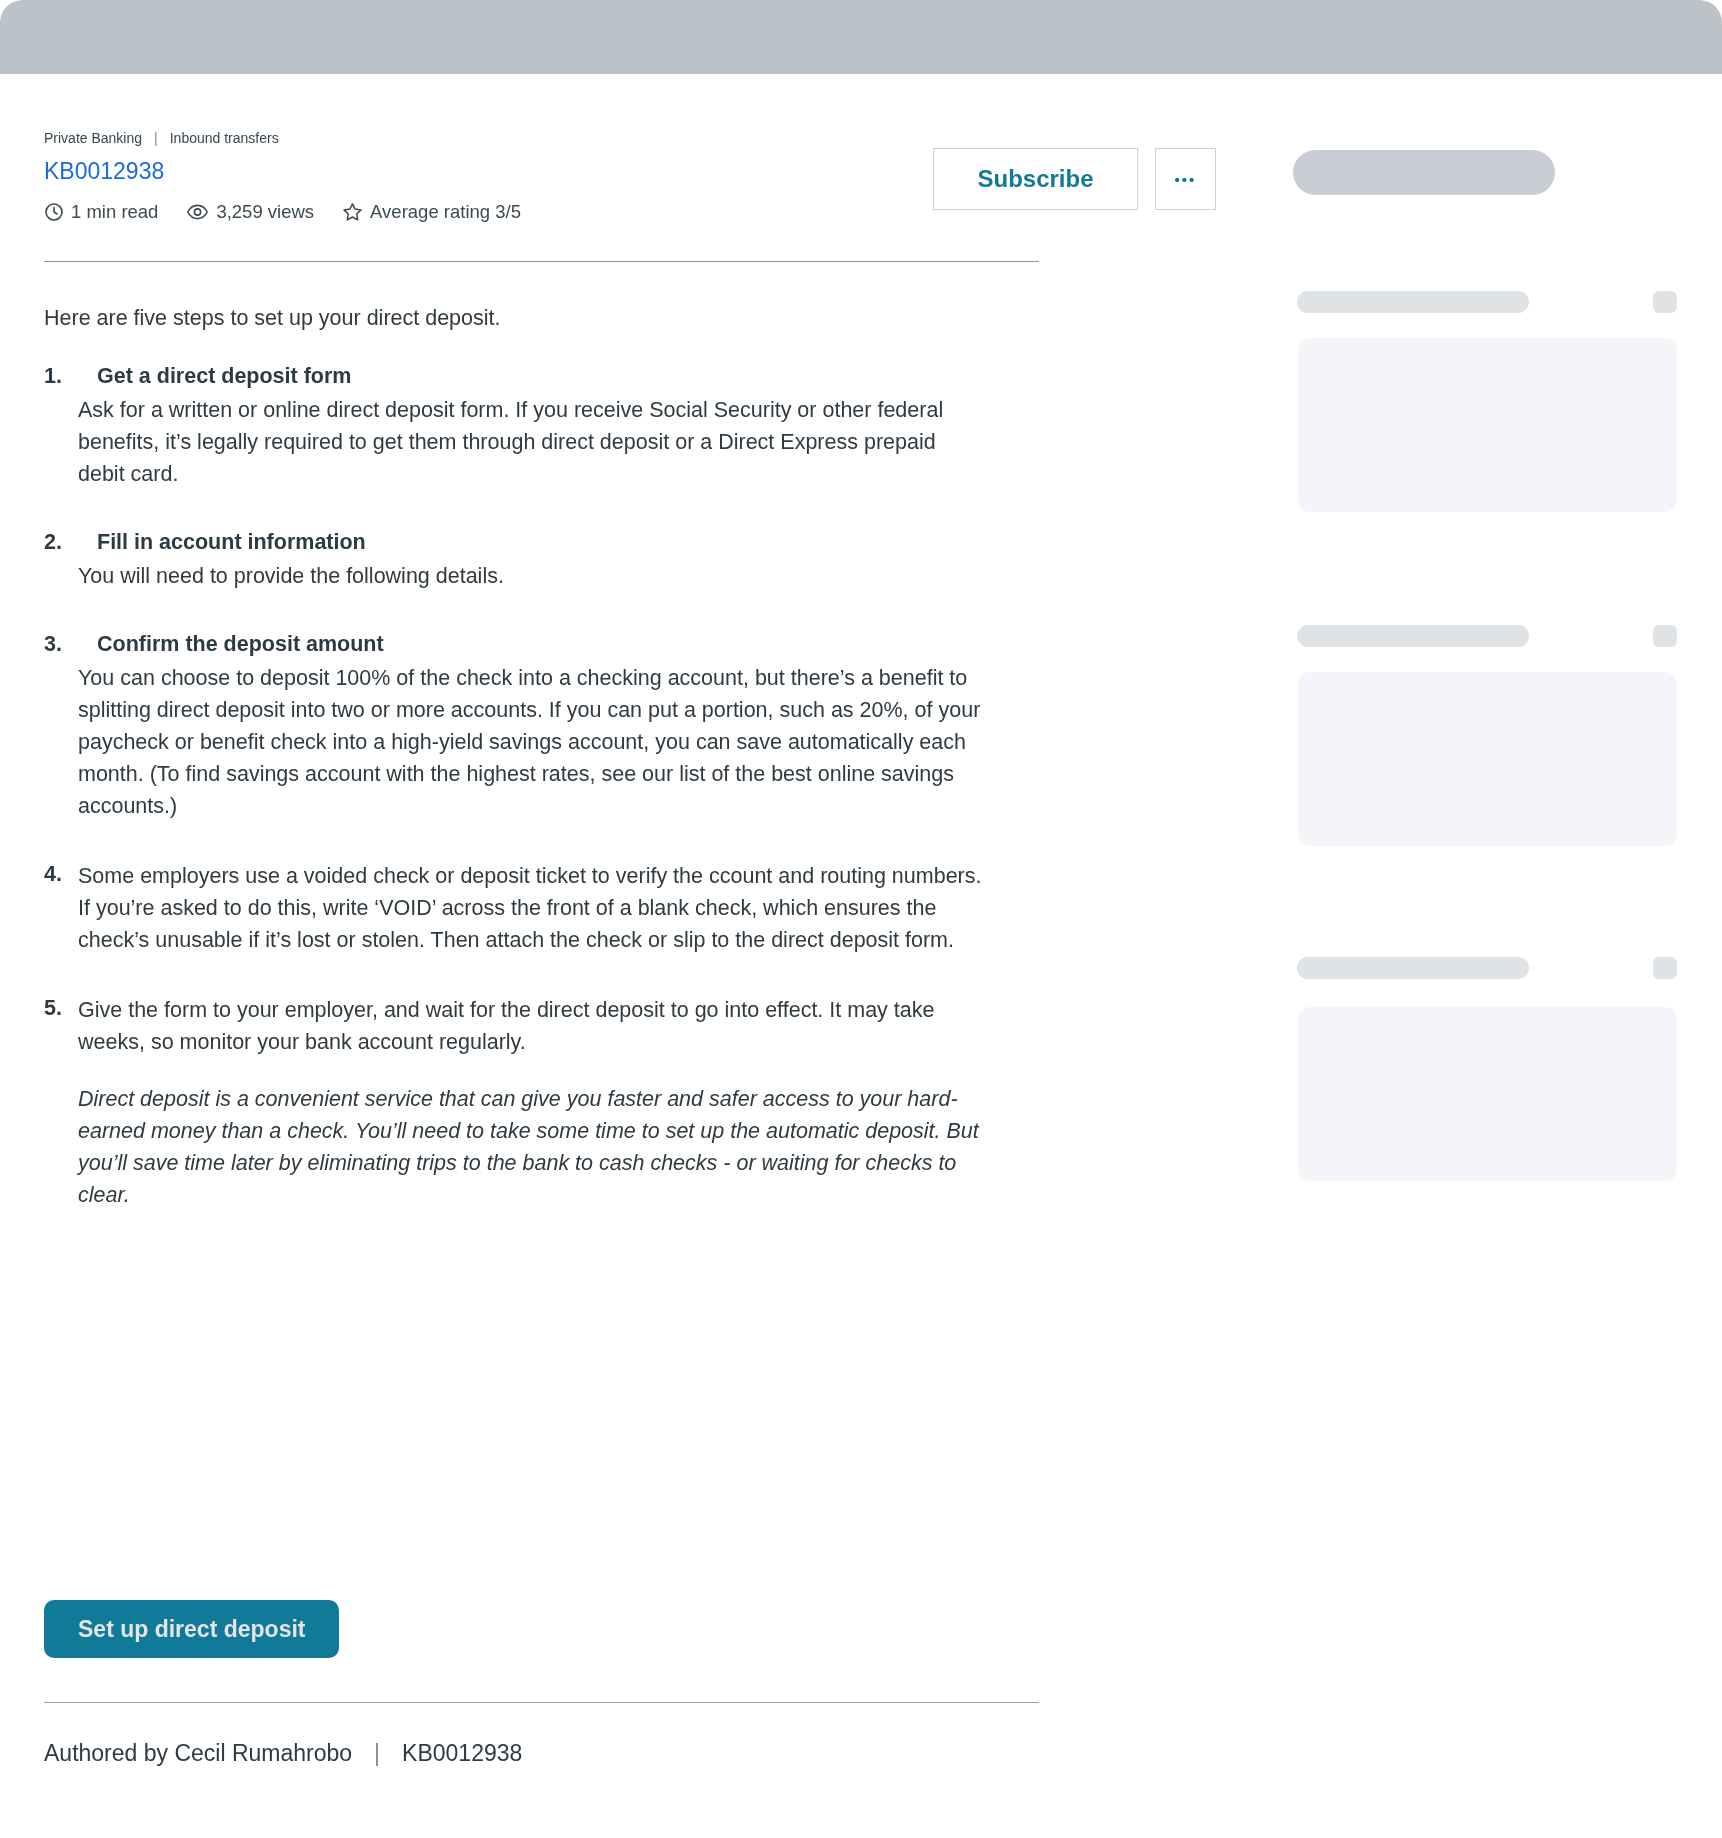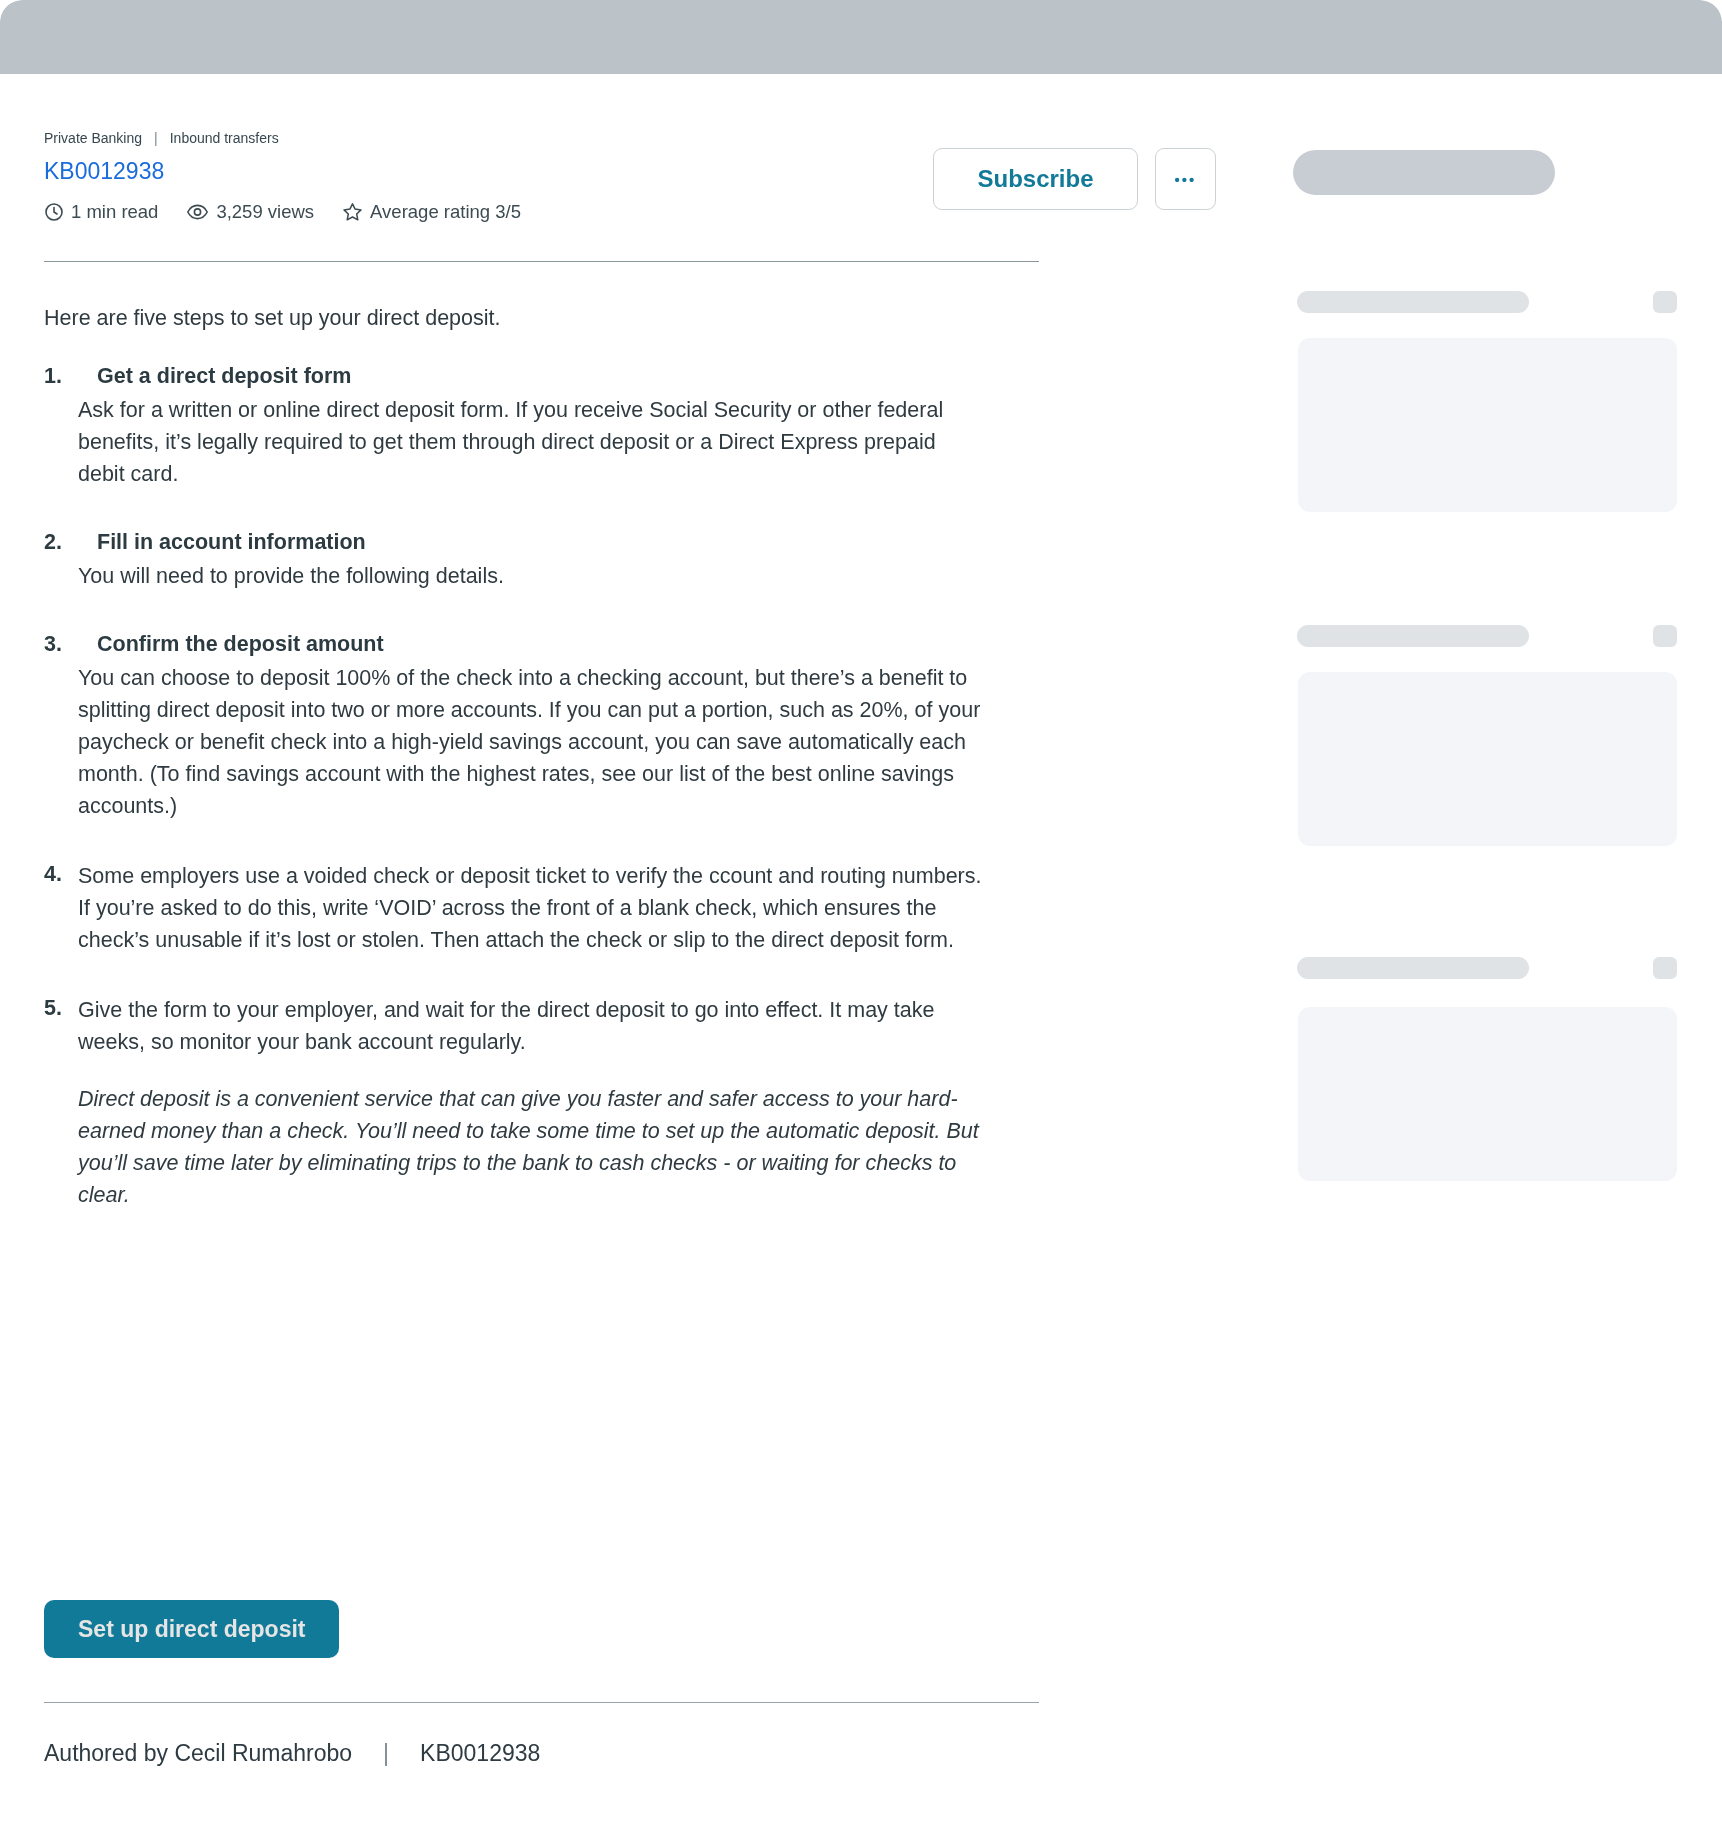--- a/index.html
+++ b/index.html
@@ -26,35 +26,35 @@
   .steps { list-style:none; margin:26px 0 0 0; padding:0; }
   .steps li { display:flex; margin-bottom:36px; }
   .step-num { flex:0 0 34px; font-size:21.5px; line-height:32px; font-weight:700; color:#2c3b42; }
   .step-body { width:905px; }
   .step-title { font-size:21.5px; line-height:32px; font-weight:700; color:#2c3b42;margin-left:19px; }
   .step-para { margin:2px 0 0 0; font-size:21.5px; line-height:32px; color:#2f3b41; }
   .step-para + .step-para { margin-top:25px;font-style:italic; }
 
   
   .actions { position:absolute; left:933px; top:148px; display:flex; gap:17px; }
-  .btn-outline { background:#ffffff; border:1.5px solid #ccd3d7; border-radius:9px;
+  .btn-outline { background:#ffffff; border:1.5px solid #ccd3d7; border-radius:0;
                  height:62px; display:flex; align-items:center; justify-content:center;
                  cursor:pointer; box-sizing:border-box; }
   .btn-subscribe { width:205px; font-size:24px; font-weight:700; color:#127a99; }
   .btn-more { width:61px; font-size:15px; font-weight:700; color:#127a99; letter-spacing:2px; }
 
   
   .cta { position:absolute; left:44px; top:1600px; height:58px; padding:0 34px;
          background:#127a99; color:#e5e5e5; border:none; border-radius:10px;
          font-family:"Liberation Sans", sans-serif; font-size:23px; font-weight:700;
          display:flex; align-items:center; cursor:pointer; }
   .footer-divider { position:absolute; left:44px; top:1702px; width:995px;
                     border-top:1px solid #98a2a7; }
   .footer { position:absolute; left:44px; top:1740px; display:flex; align-items:flex-start;
-            gap:31px; font-size:23px; color:#2e3b43; }
+            gap:22px; font-size:23px; color:#2e3b43; }
   .footer .crumb-sep { font-size:23px; }
 
   
   .sk { position:absolute; background:#dfe3e6; }
   .sk-pill-top { left:1293px; top:150px; width:262px; height:45px;
                  border-radius:23px; background:#c7cdd2; }
   .sk-label { width:232px; height:22px; border-radius:11px; left:1297px; }
   .sk-square { width:24px; height:22px; border-radius:6px; left:1653px; }
   .sk-card { left:1298px; width:379px; height:174px; border-radius:12px; background:#f4f5f8; }
   .g1-label { top:291px; } .g1-card { top:338px; }

